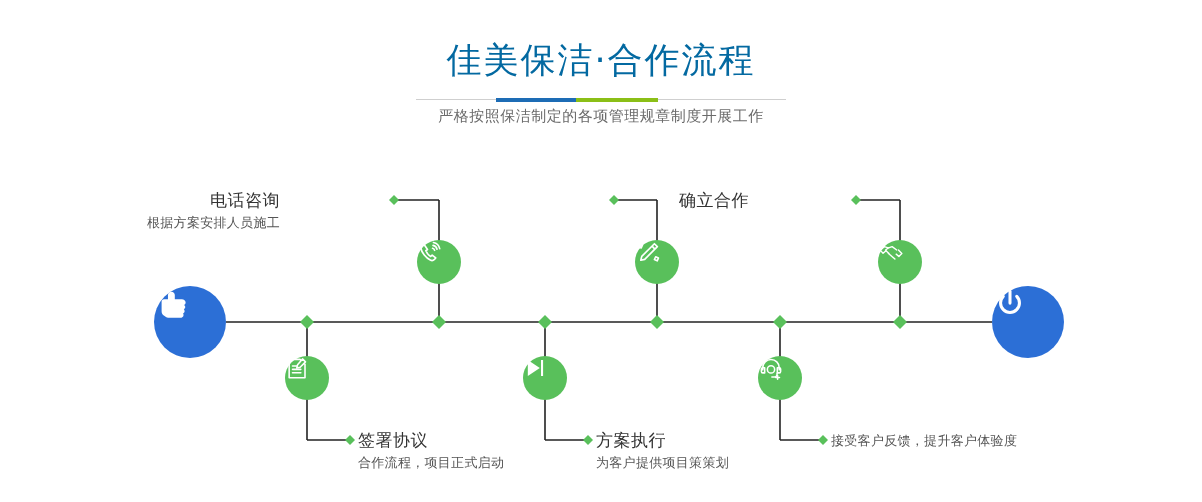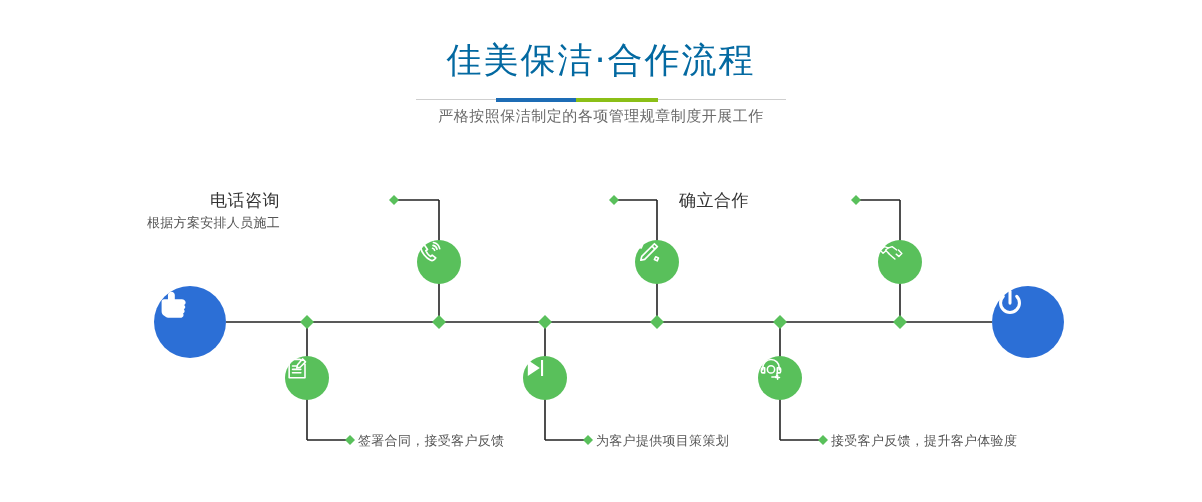--- a/index.html
+++ b/index.html
@@ -249,32 +249,34 @@
   <div class="node-circle" style="left:285px; top:356px;">
     <span>
       <svg width="25" height="25" viewBox="0 0 30 30" fill="none" stroke="#ffffff" stroke-width="1.9" stroke-linejoin="round" stroke-linecap="round">
         <path d="M5 4h13l6 6v16H5z"></path>
         <path d="M9 12h7M9 16h10M9 20h10"></path>
         <path d="M21 3.5l3.6 3.6-6.4 6.4-4.1 1 1-4.1z" fill="#59c05b"></path>
       </svg>
     </span>
   </div>
   <div class="node-label down" style="left:358px; top:429px;">
-    <div class="desc">签署合同，接受客户反馈</div>
+    <div class="title">签署协议</div>
+    <div class="desc">合作流程，项目正式启动</div>
   </div>
 
   <div class="node-circle" style="left:523px; top:356px;">
     <span>
       <svg width="24" height="24" viewBox="0 0 30 30" fill="#ffffff">
         <polygon points="6,5 21,15 6,25"></polygon>
         <rect x="22.5" y="5" width="2.6" height="20"></rect>
       </svg>
     </span>
   </div>
   <div class="node-label down" style="left:596px; top:429px;">
+    <div class="title">方案执行</div>
     <div class="desc">为客户提供项目策策划</div>
   </div>
 
   <div class="node-circle" style="left:758px; top:356px;">
     <span>
       <svg width="26" height="26" viewBox="0 0 30 30" fill="none" stroke="#ffffff" stroke-width="1.8" stroke-linecap="round" stroke-linejoin="round">
         <path d="M5.5 16v-2.5a9.5 9.5 0 0 1 19 0V16"></path>
         <path d="M5.5 13.5h2.2v6H5.5a1.6 1.6 0 0 1-1.6-1.6v-2.8a1.6 1.6 0 0 1 1.6-1.6z"></path>
         <path d="M24.5 13.5h-2.2v6h2.2a1.6 1.6 0 0 0 1.6-1.6v-2.8a1.6 1.6 0 0 0-1.6-1.6z"></path>
         <path d="M22 19.8v1.4a3 3 0 0 1-3 3h-3"></path>

